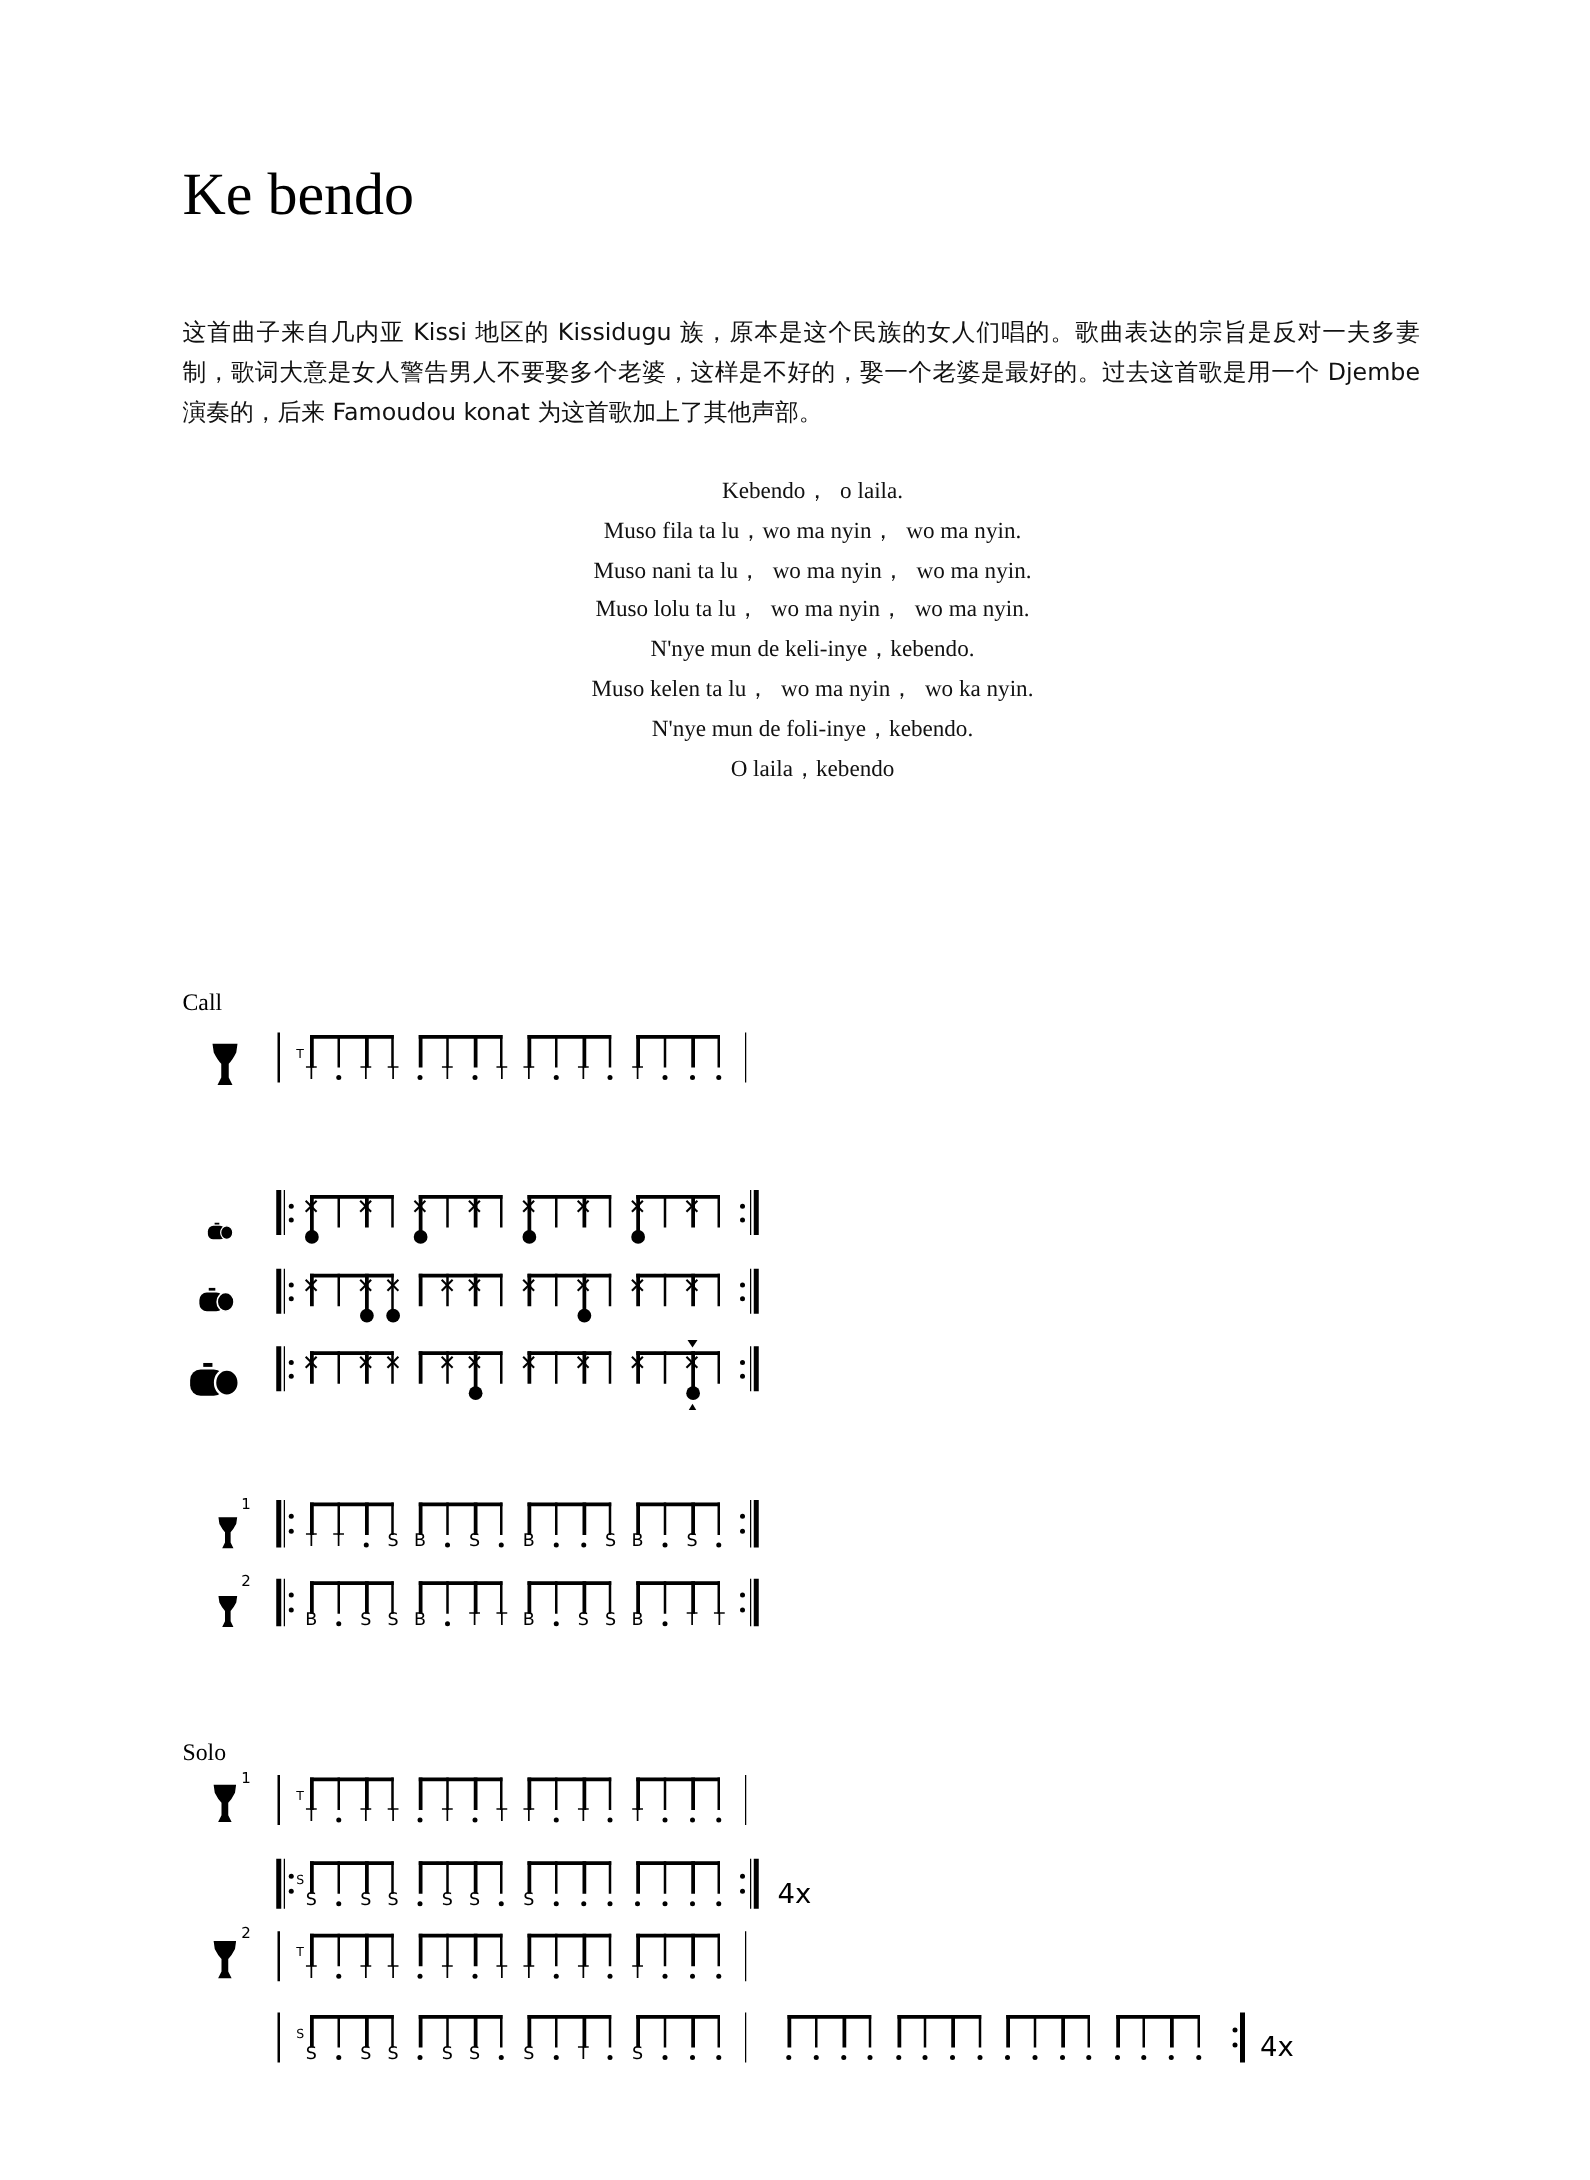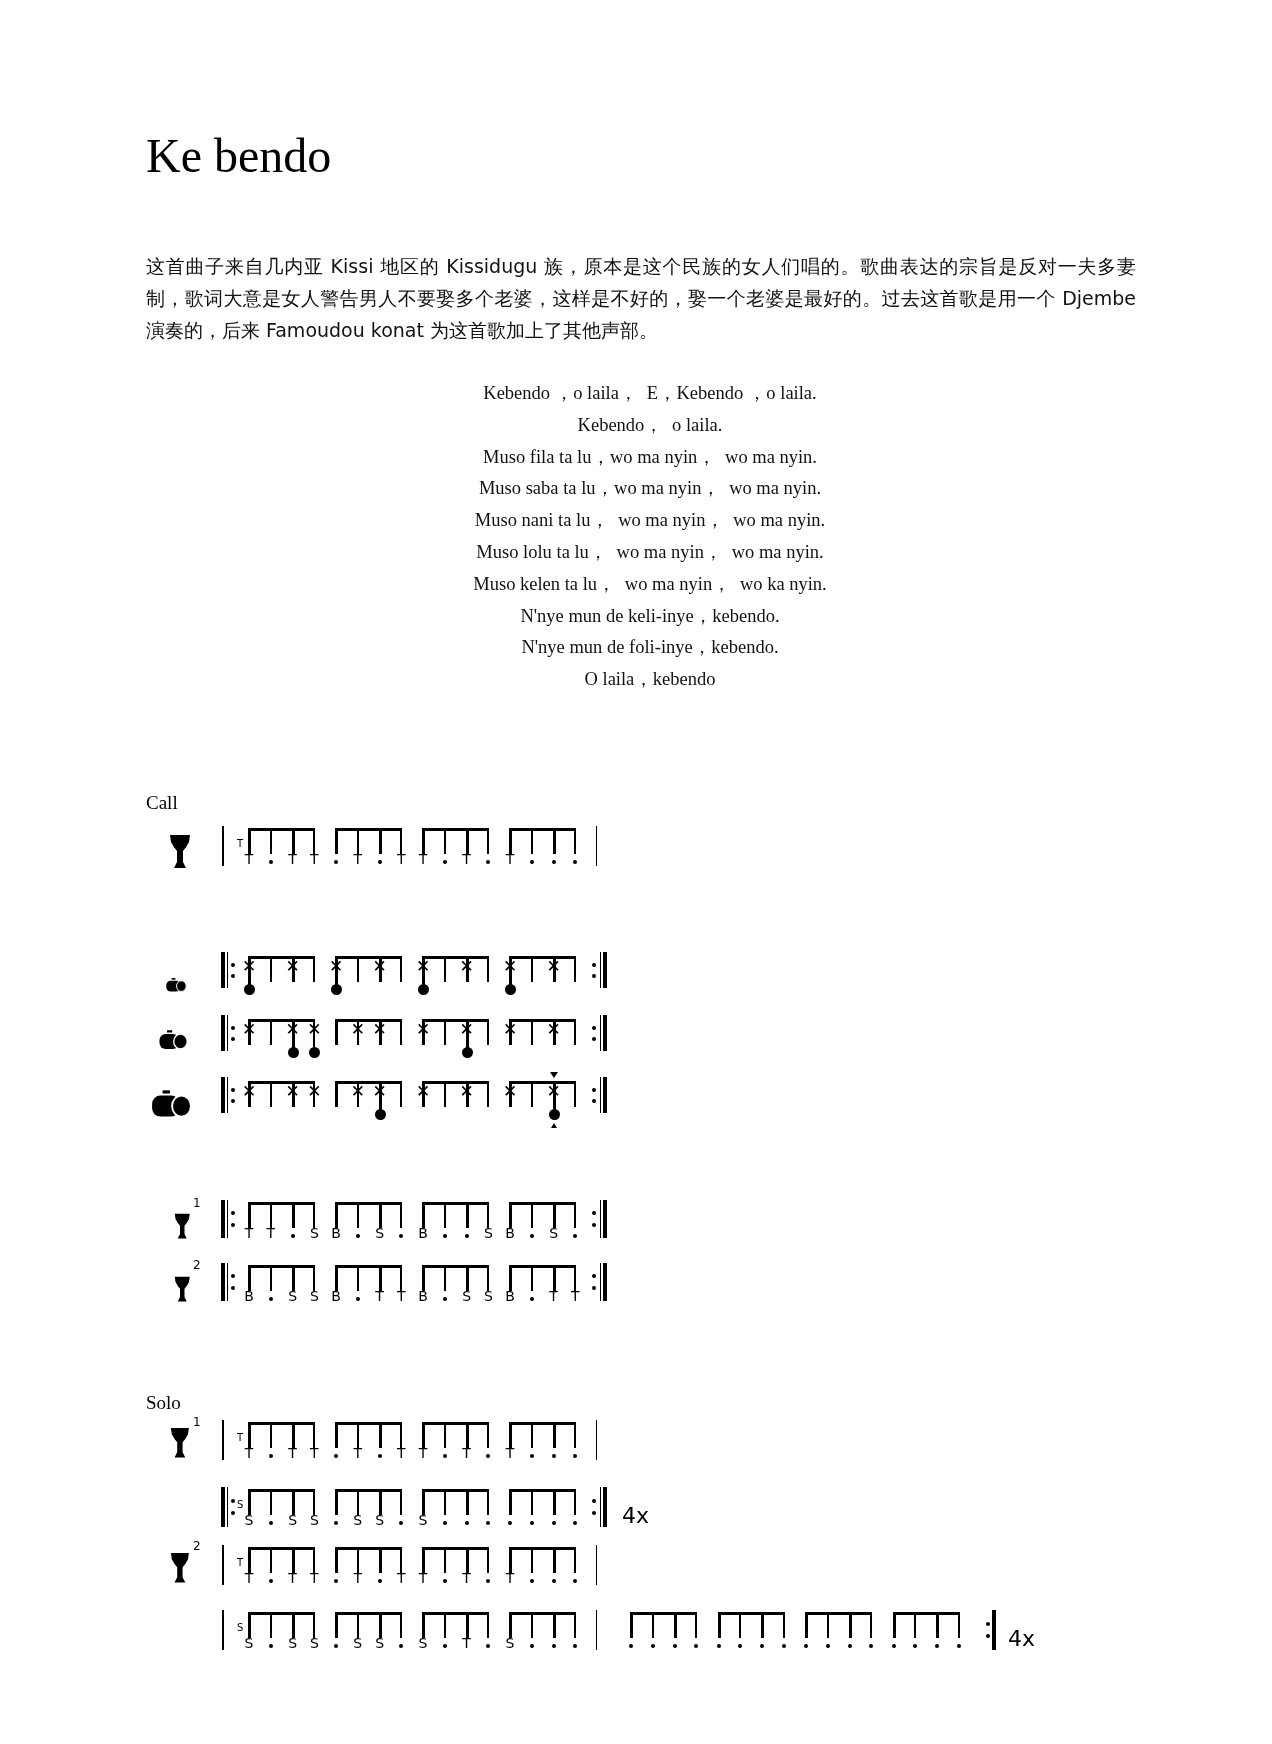--- a/index.html
+++ b/index.html
@@ -24,28 +24,26 @@
   .tri-up { position:absolute; width:0; height:0; border-left:3px solid transparent; border-right:3px solid transparent; border-bottom:5px solid #000; }
   .pickup { position:absolute; font-family:"DejaVu Sans", sans-serif; font-size:10px; }
 </style>
 </head>
 <body>
 
 <div class="title">Ke bendo</div>
 <div class="intro">这首曲子来自几内亚 Kissi 地区的 Kissidugu 族，原本是这个民族的女人们唱的。歌曲表达的宗旨是反对一夫多妻制，歌词大意是女人警告男人不要娶多个老婆，这样是不好的，娶一个老婆是最好的。过去这首歌是用一个 Djembe 演奏的，后来 Famoudou konat 为这首歌加上了其他声部。</div>
 
 <div class="lyrics">
-  <div>Kebendo ，o laila，  E，Kebendo ，o laila.</div>
   <div>Kebendo，  o laila.</div>
   <div>Muso fila ta lu，wo ma nyin，  wo ma nyin.</div>
-  <div>Muso saba ta lu，wo ma nyin，  wo ma nyin.</div>
   <div>Muso nani ta lu，  wo ma nyin，  wo ma nyin.</div>
   <div>Muso lolu ta lu，  wo ma nyin，  wo ma nyin.</div>
+  <div>N'nye mun de keli-inye，kebendo.</div>
   <div>Muso kelen ta lu，  wo ma nyin，  wo ka nyin.</div>
-  <div>N'nye mun de keli-inye，kebendo.</div>
   <div>N'nye mun de foli-inye，kebendo.</div>
   <div>O laila，kebendo</div>
 </div>
 
 <div class="section-label" style="top:792px;">Call</div>
 <div class="section-label" style="top:1392px;">Solo</div>
 
 <div id="notation">
     <svg width="22" height="36" viewBox="0 0 22 36" style="position: absolute; left: 169px; top: 834px;">
       <path d="M1 1 H21 L20 8 Q17 14 14 17 L14 28 L17 34 H5 L8 28 L8 17 Q5 14 2 8 Z" fill="#000"></path>

